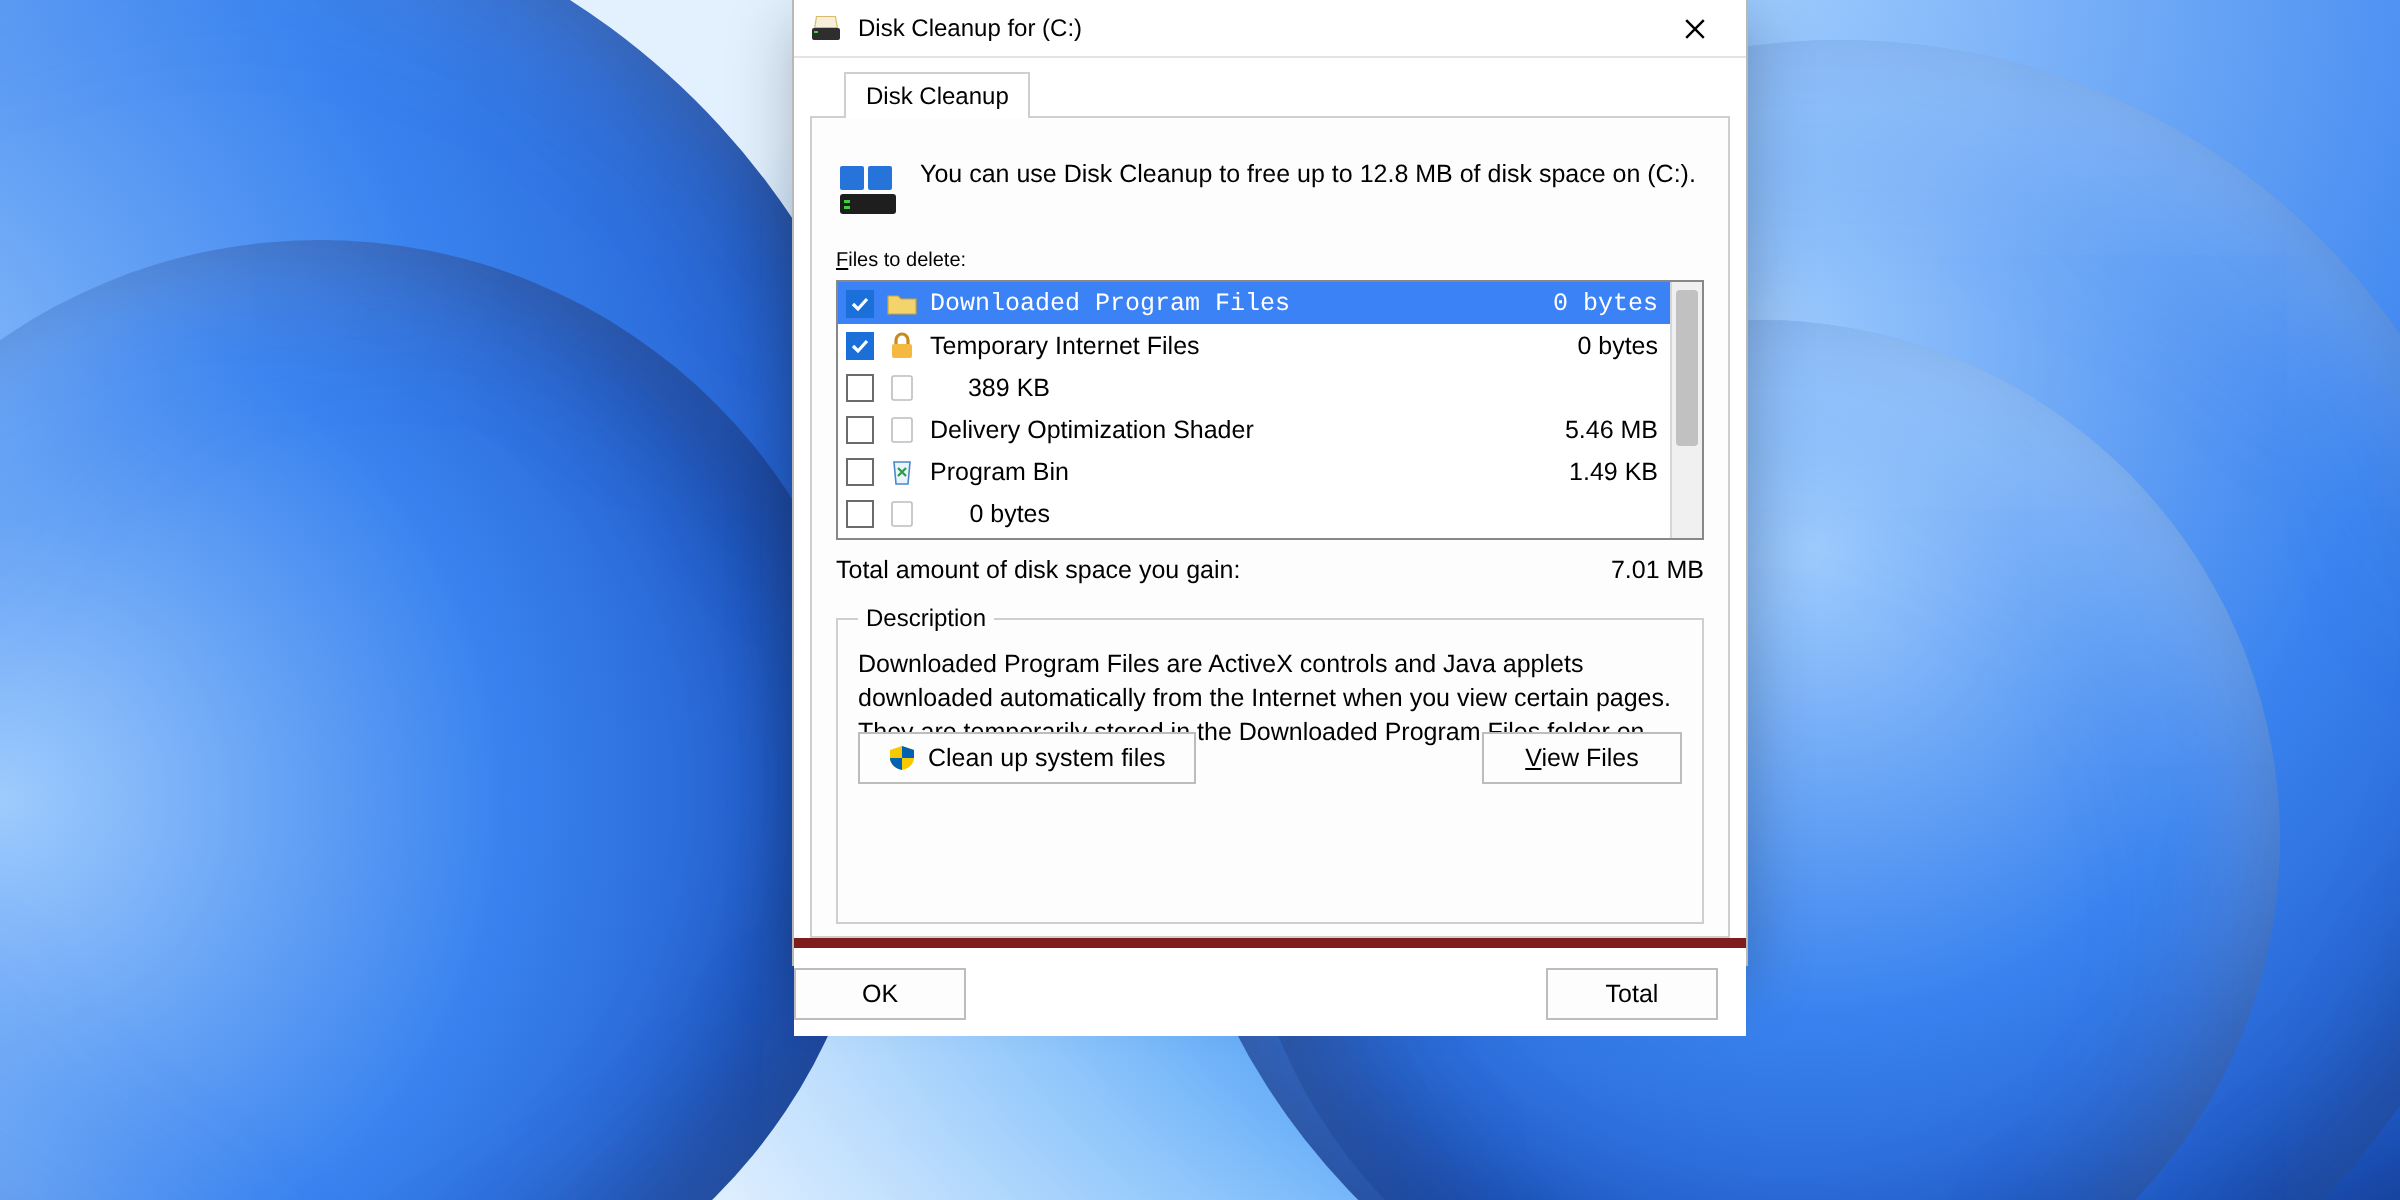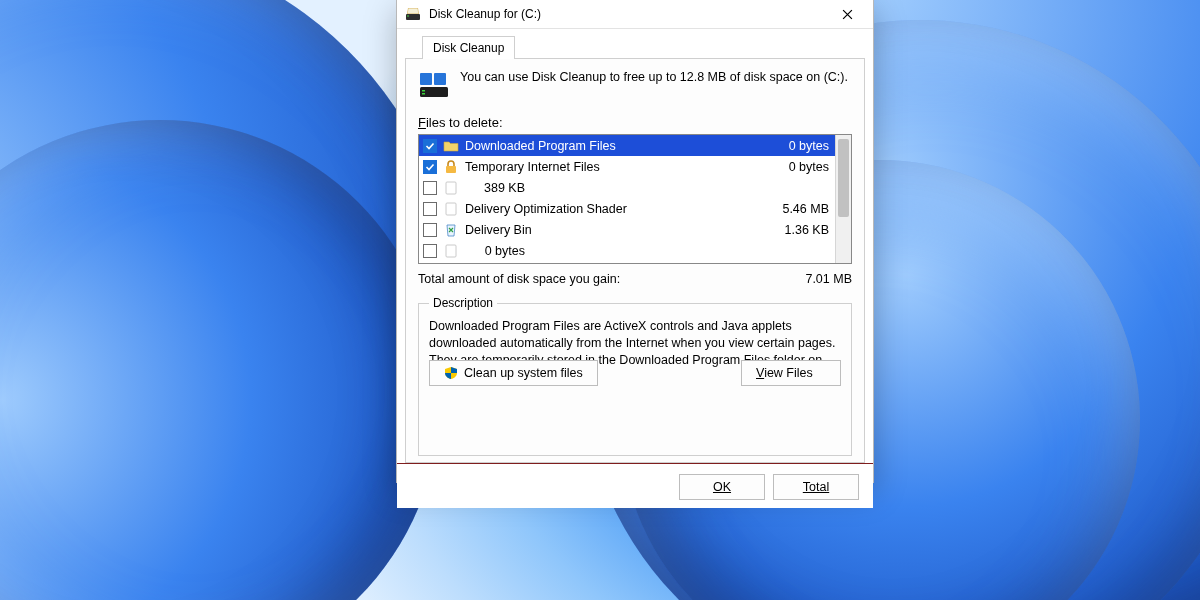--- a/index.html
+++ b/index.html
@@ -42,40 +42,40 @@
   .close-btn svg{width:11px;height:11px;}
 
   .tabstrip { padding:6px 8px 0 25px; }
   .tab {
     display:inline-block; padding:4px 10px; font-size:12px;
     border:1px solid #cfcfcf; border-bottom:none; background:#fff;
     position:relative; top:1px;
   }
   .tab-panel {
     margin:0 8px; border:1px solid #cfcfcf; background:#fdfdfd;
-    padding:10px 12px 6px 12px; flex:1; display:flex; flex-direction:column;
+    padding:20px 12px 6px 12px; flex:1; display:flex; flex-direction:column;
   }
 
   .intro { display:flex; gap:10px; margin-bottom:10px; }
   .drive-icon { width:32px; height:32px; flex:0 0 32px; }
   .intro-text { font-size:12.5px; line-height:1.35; }
 
-  .section-label { font-size:13px; margin:4px 0 4px 0; }
+  .section-label { font-size:10px; margin:4px 0 4px 0; }
   .section-label .ul { text-decoration:underline; }
 
   .file-list {
     border:1px solid #888; height:130px; background:#fff;
     position:relative; overflow:hidden; display:flex;
   }
   .list-inner { flex:1; overflow:hidden; }
   .row {
     display:flex; align-items:center; height:21px; padding:0 6px 0 4px;
     font-size:12.5px; gap:6px;
   }
-  .row.selected { background:#1d4ed8; color:#fff; }
+  .row.selected { background:#3b82f6; color:#fff;font-family:Liberation Mono, monospace; }
   .chk {
     width:14px;height:14px;border:1px solid #6b6b6b;background:#fff;
     display:flex;align-items:center;justify-content:center;flex:0 0 14px;
   }
   .chk.checked{background:#1a6fd8;border-color:#1a6fd8;}
   .chk.checked svg{width:10px;height:10px;}
   .file-icon{width:16px;height:16px;flex:0 0 16px;display:flex;align-items:center;justify-content:center;}
   .file-name{flex:1; white-space:nowrap; overflow:hidden; text-overflow:ellipse;}
   .file-size{flex:0 0 60px; text-align:right;}
   .scrollbar{width:16px;background:#f0f0f0;border-left:1px solid #d6d6d6;position:relative;}
@@ -86,27 +86,27 @@
   fieldset.desc{
     border:1px solid #cfcfcf; padding:8px 10px 10px 10px; font-size:12.5px;
     height:160px; position:relative;
   }
   fieldset.desc legend{padding:0 4px;font-size:12px;}
   .desc-text{line-height:1.35;}
 
   .desc-buttons{position:absolute;left:10px;right:10px;bottom:10px;display:flex;justify-content:space-between;}
   .btn{
     border:1px solid #bdbdbd;background:#fdfdfd;padding:5px 14px;font-size:12.5px;
-    cursor:pointer; min-width:100px; display:flex;align-items:center;gap:6px;
+    cursor:pointer; min-width:100px; display:flex;align-items:center;justify-content:center;gap:6px;
   }
   .shield-icon{width:14px;height:14px;}
 
   .footer{
-    padding:10px 14px 8px 0; display:flex; justify-content:flex-end; gap:8px;
-    border-top:1px solid #7f1d1d; background:#fff;text-decoration:underline;
+    padding:10px 14px 8px 0; display:flex; justify-content:space-between; gap:8px;
+    border-top:5px solid #7f1d1d; background:#fff;
   }
   .footer .btn{min-width:86px;justify-content:center;}
 
   .ul{text-decoration:underline;}
 </style>
 </head>
 <body>
 
 <div class="bg-swirl">
   <div class="petal p1"></div>
@@ -208,22 +208,22 @@
             <span class="file-size">5.46 MB</span>
           </div>
           <div class="row">
             <span class="chk"></span>
             <span class="file-icon">
               <svg viewBox="0 0 16 16">
                 <path d="M4 3 h8 l-1 11 H5 Z" fill="#e9f4ff" stroke="#4a88c7" stroke-width=".8"></path>
                 <path d="M6 6 l4 4 M10 6 l-4 4" stroke="#2f9e44" stroke-width="1.2"></path>
               </svg>
             </span>
-            <span class="file-name">Delivery Bin</span>
-            <span class="file-size">1.36 KB</span>
+            <span class="file-name">Program Bin</span>
+            <span class="file-size">1.49 KB</span>
           </div>
           <div class="row">
             <span class="chk"></span>
             <span class="file-icon">
               <svg viewBox="0 0 16 16">
                 <rect x="3" y="2" width="10" height="12" rx="1" fill="#fff" stroke="#bdbdbd" stroke-width=".8"></rect>
               </svg>
             </span>
             <span class="file-size">0 bytes</span>
           </div>

